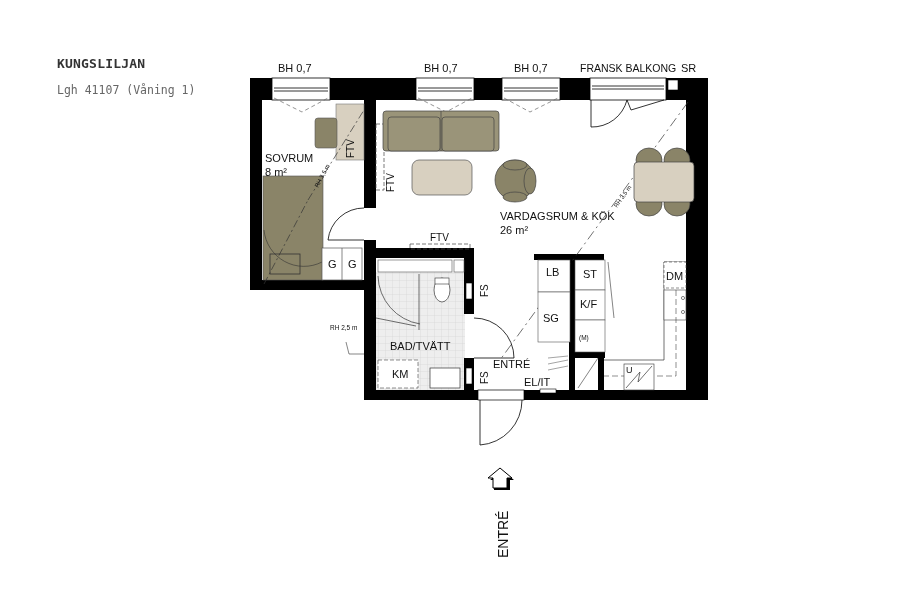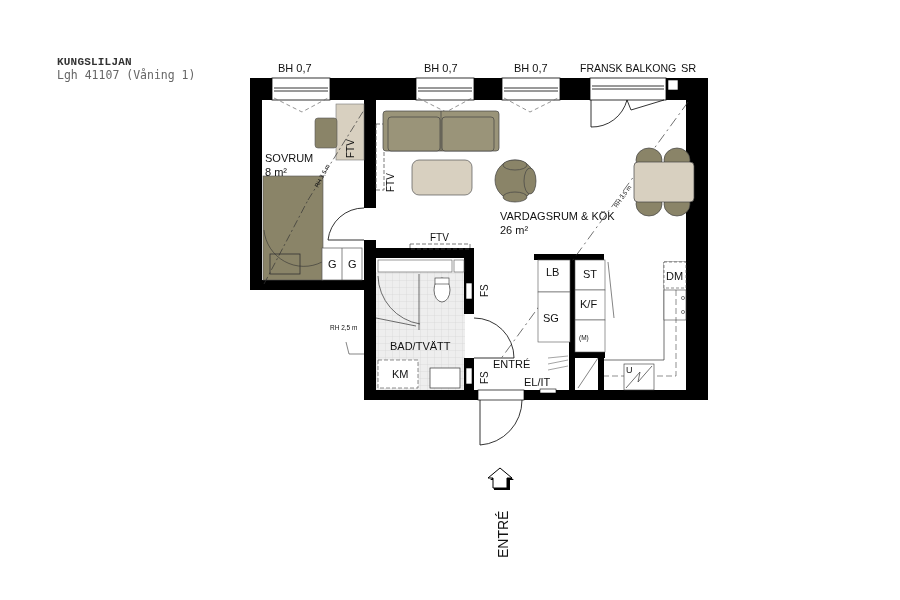--- a/index.html
+++ b/index.html
@@ -1,19 +1,19 @@
 <!DOCTYPE html>
 <html><head>
 <meta charset="utf-8">
 <style>
   html, body { margin: 0; padding: 0; background: #ffffff; }
   body { width: 900px; height: 600px; position: relative; overflow: hidden; font-family: "Liberation Sans", sans-serif; }
   .header { position: absolute; left: 57px; top: 56px; font-family: "DejaVu Sans Mono", monospace; color: #555; }
-  .header .title { font-size: 11px; font-weight: bold; color: #333; letter-spacing: 0.2px; font-family: Liberation Mono, monospace; }
-  .header .sub { font-size: 11.5px; margin-top: 0; color: #666; }
+  .header .title { font-size: 13px; font-weight: bold; color: #333; letter-spacing: 0.2px; }
+  .header .sub { font-size: 11.5px; margin-top: 12px; color: #666; }
   svg { position: absolute; left: 0; top: 0; }
   .lbl { font-family: "Liberation Sans", sans-serif; fill: #111; }
 </style>
 </head>
 <body>
 
 <div class="header">
   <div class="title">KUNGSLILJAN</div>
   <div class="sub">Lgh 41107 (Våning 1)</div>
 </div>

